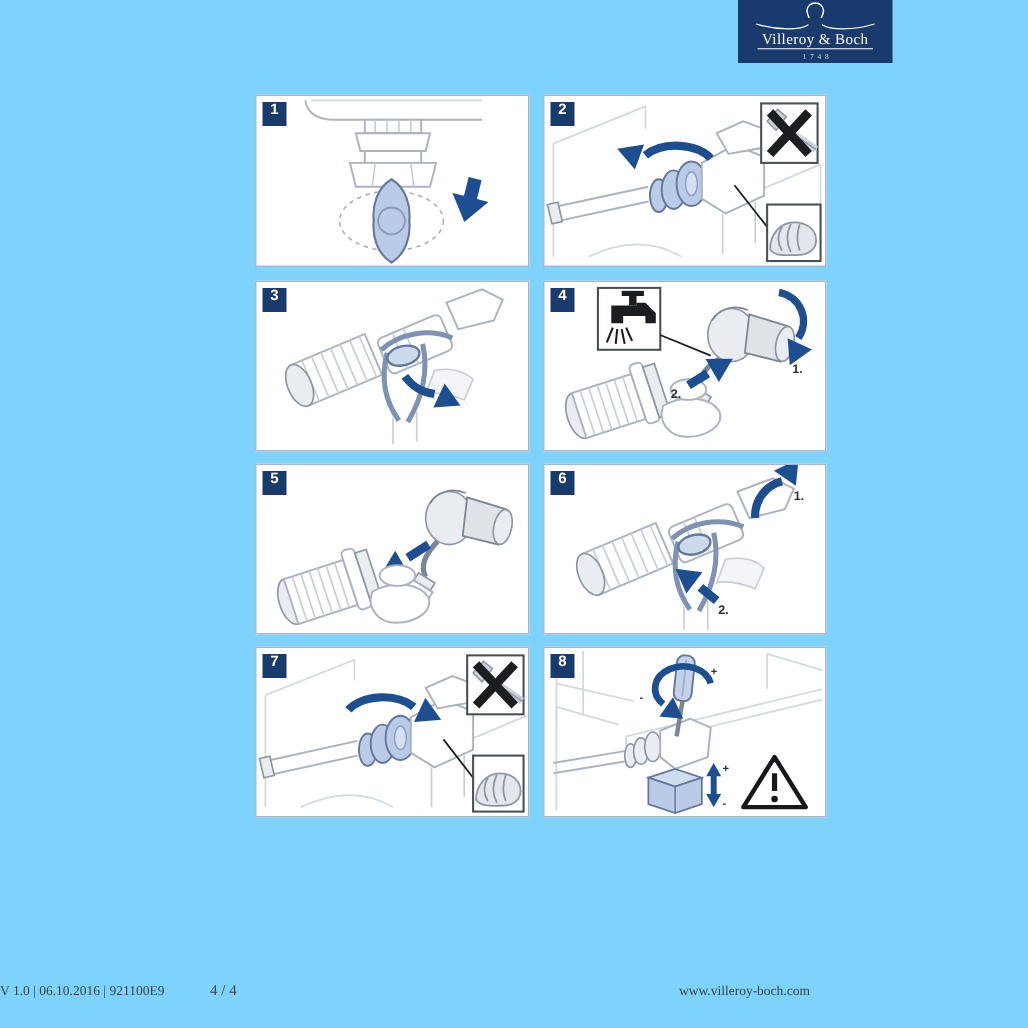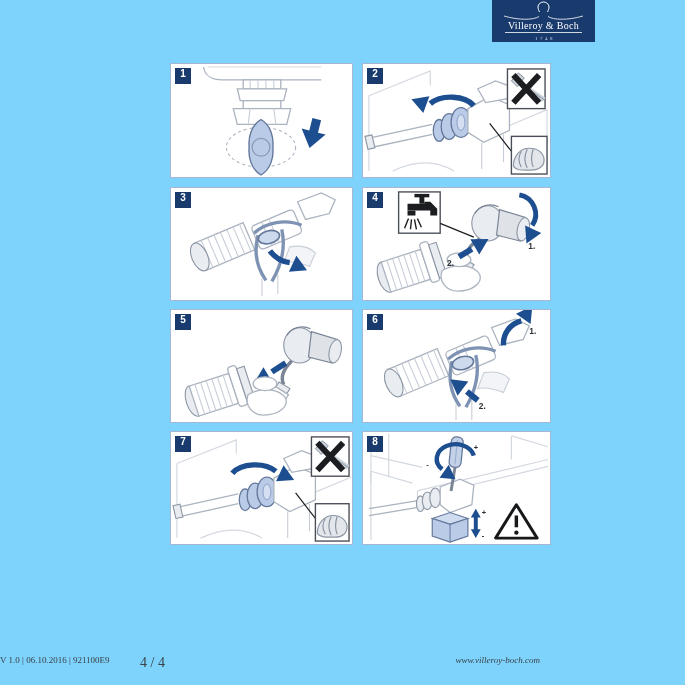--- a/index.html
+++ b/index.html
@@ -26,23 +26,23 @@
   .p6 { left:362px; top:309px; width:189px; height:114px; }
   .p7 { left:170px; top:431px; width:183px; height:114px; }
   .p8 { left:362px; top:431px; width:189px; height:114px; }
   .panel svg { position:absolute; left:0; top:0; width:100%; height:100%; }
   .badge {
     position:absolute; left:4px; top:4px; width:16px; height:16px; z-index:2;
     background:#183a6d; color:#fff; text-align:center; line-height:16px;
     font:bold 10px "Liberation Sans", sans-serif;
   }
   
-  .footer-left  { position:absolute; left:140px; top:655px; font-size:14px; color:#3c4147; }
+  .footer-left  { position:absolute; left:140px; top:655px; font-size:10px; color:#3c4147; }
   .footer-center{ position:absolute; left:0; top:655px; width:685px; text-align:left; font-size:9px; color:#3c4147; }
-  .footer-right { position:absolute; right:145px; top:655px; font-size:9px; color:#3c4147;font-style:italic; }
+  .footer-right { position:absolute; right:145px; top:655px; font-size:9px; color:#3c4147; }
   
   .ln    { stroke:#aab3bf; fill:#fff; stroke-width:1.3; }
   .lnf   { stroke:#aab3bf; fill:none; stroke-width:1.3; }
   .thin  { stroke:#c7cdd6; fill:none; stroke-width:1.1; }
   .faint { stroke:#d4d9e0; fill:none; stroke-width:1.2; }
   .bluep { fill:#b9cbe6; stroke:#64789c; stroke-width:1.3; }
   .grayp { fill:#e9edf2; stroke:#8b95a3; stroke-width:1.1; }
   .arr   { fill:#1d4f90; }
   .arrs  { stroke:#1d4f90; fill:none; }
   .inset { fill:#fff; stroke:#4a4f57; stroke-width:1.4; }

